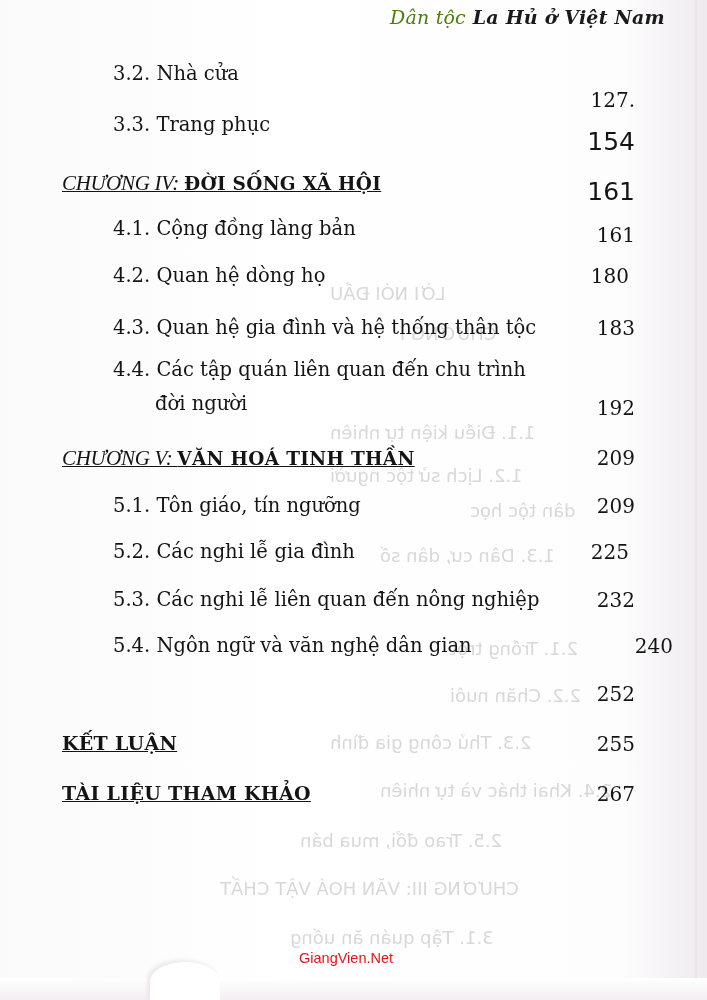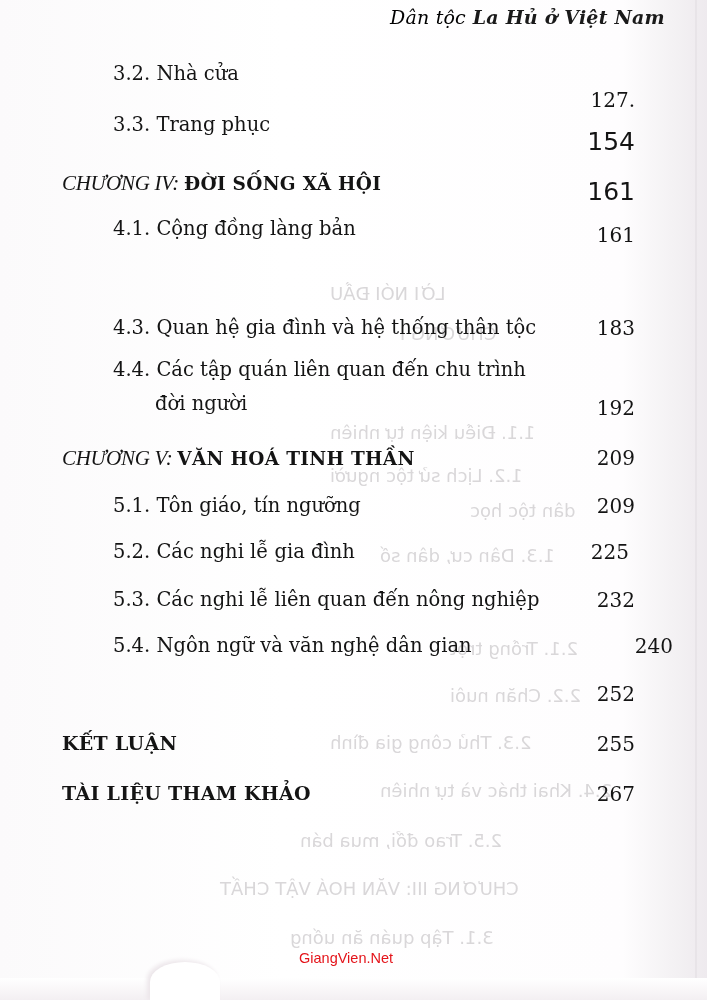--- a/index.html
+++ b/index.html
@@ -18,35 +18,35 @@
       position: absolute; right: 10px; top: 0; width: 2px; height: 1000px;
       background: #e8e4e8;
     }
     .header {
       position: absolute; top: 6px; left: 390px; width: 290px;
       font-family: "DejaVu Serif", "Liberation Serif", serif;
       font-style: italic; font-weight: bold; font-size: 19px;
       color: #1a1a1a; letter-spacing: 0.2px;
       white-space: nowrap;
     }
-    .header .faded { color: #000000; font-weight: normal; }
+    .header .faded { color: #4d7c0f; font-weight: normal; }
     .toc { position: absolute; left: 0; top: 0; width: 699px; height: 1000px; }
     .entry {
       position: absolute; left: 0; width: 707px; height: 34px;
       font-size: 19.5px; white-space: nowrap;
     }
     .entry .title { position: absolute; top: 0; }
     .entry .page-num {
       position: absolute; top: 0; right: 72px;
       font-family: "DejaVu Serif", "Liberation Serif", serif;
       font-size: 20px;
     }
     .entry .page-num.sans { font-family: "DejaVu Sans", "Liberation Sans", sans-serif; font-size: 25px; }
     .lvl2 .title { left: 113px; }
-    .lvl1 .title { left: 62px; }
+    .lvl1 .title { left: 62px; text-decoration: underline; }
     .chap-prefix {
       font-family: "Liberation Serif", "DejaVu Serif", serif;
       font-style: italic; font-size: 21px; letter-spacing: -0.3px;
     }
     .chap-name { font-weight: bold; font-size: 18.5px; letter-spacing: 0.3px; }
     .bold-title { font-weight: bold; font-size: 19px; letter-spacing: 0.3px; }
     .cont { position: absolute; left: 155px; top: 34px; }
     .ghost {
       position: absolute; color: #d9d7d9; font-size: 18px; white-space: nowrap;
       font-family: "DejaVu Sans", "Liberation Sans", sans-serif;
@@ -111,20 +111,24 @@
       <span class="chap-prefix">CHƯƠNG IV: </span><span class="chap-name">ĐỜI SỐNG XÃ HỘI</span>
     </span>
     <span class="page-num sans" style="top:6px;">161</span>
   </div>
 
   <div class="entry lvl2" style="top:217px;">
     <span class="title">4.1. Cộng đồng làng bản</span>
     <span class="page-num" style="top:6px;">161</span>
   </div>
 
+  <div class="entry lvl2" style="top:264px;">
+    <span class="title">4.2. Quan hệ dòng họ</span>
+    <span class="page-num" style="right:78px;">180</span>
+  </div>
 
   <div class="entry lvl2" style="top:316px;">
     <span class="title">4.3. Quan hệ gia đình và hệ thống thân tộc</span>
     <span class="page-num">183</span>
   </div>
 
   <div class="entry lvl2" style="top:358px;">
     <span class="title" style="left:113px;">4.4. Các tập quán liên quan đến chu trình</span>
     <span class="cont">đời người</span>
     <span class="page-num" style="top:38px;">192</span>

